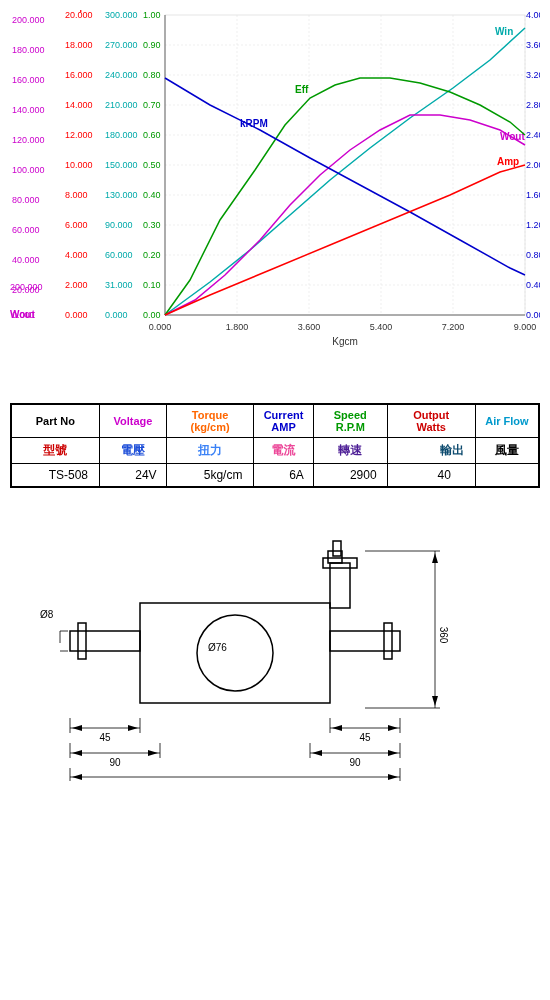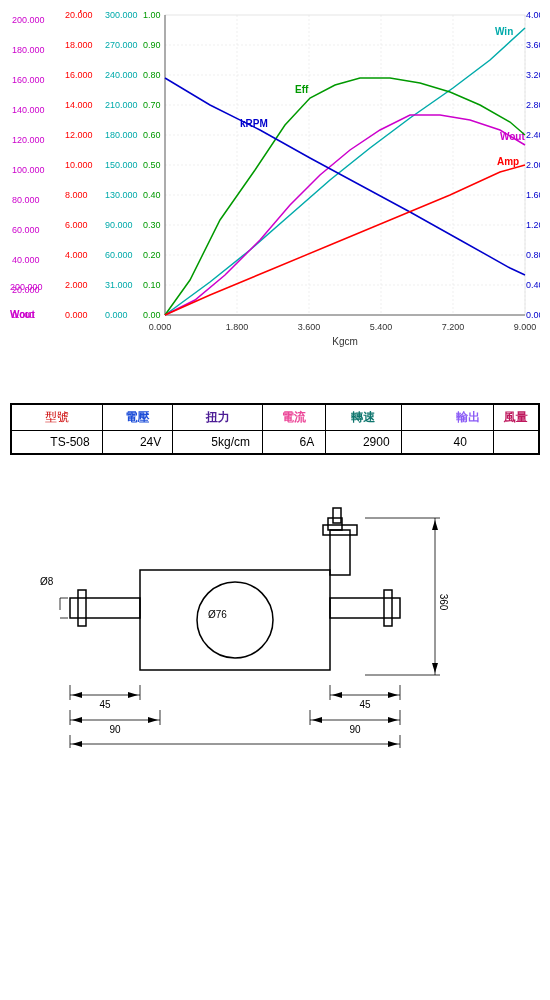--- a/index.html
+++ b/index.html
@@ -35,27 +35,27 @@
 
     .th-partno { color: #000; font-weight: bold; font-size: 11px; }
     .th-voltage { color: #cc00cc; font-weight: bold; font-size: 11px; }
     .th-torque { color: #ff6600; font-weight: bold; font-size: 11px; }
     .th-current { color: #0000cc; font-weight: bold; font-size: 11px; }
     .th-speed { color: #009900; font-weight: bold; font-size: 11px; }
     .th-output { color: #cc0000; font-weight: bold; font-size: 11px; }
     .th-airflow { color: #0099cc; font-weight: bold; font-size: 11px; }
 
     .td-chinese { font-weight: bold; font-size: 12px; }
-    .td-partno { color: #cc0000; font-weight: normal; margin-left: 12px; }
+    .td-partno { color: #cc0000; font-weight: bold; margin-left: 12px; }
     .td-voltage-ch { color: #1d4ed8; }
-    .td-torque-ch { color: #4c1d95; }
+    .td-torque-ch { color: #3b82f6; }
     .td-current-ch { color: #ec4899; }
-    .td-speed-ch { color: #0f766e; }
-    .td-output-ch { color: #8b5cf6; padding-left: 48px; }
-    .td-airflow-ch { color: #be185d; margin-top: 28px; }
+    .td-speed-ch { color: #4c1d95; }
+    .td-output-ch { color: #0c4a6e; padding-left: 48px; }
+    .td-airflow-ch { color: #000000; margin-top: 28px; }
 
     .data-row td { font-size: 12px; padding-left: 32px; }
 
     
     .diagram-section {
       padding: 10px;
       margin-top: 10px;
     }
 
     svg text {
@@ -187,20 +187,29 @@
     <polyline points="155,305 200,285 260,260 320,235 380,210 440,185 490,162 515,155" fill="none" stroke="#ff0000" stroke-width="1.5"></polyline>
 
     <text x="487" y="155" fill="#ff0000" font-size="10" font-weight="bold">Amp</text>
 
   </svg>
 </div>
 
 <div class="table-section">
   <table>
     <thead>
+      <tr>
+        <th class="th-partno">Part No</th>
+        <th class="th-voltage">Voltage</th>
+        <th class="th-torque">Torque<br>(kg/cm)</th>
+        <th class="th-current">Current<br>AMP</th>
+        <th class="th-speed">Speed<br>R.P.M</th>
+        <th class="th-output">Output<br>Watts</th>
+        <th class="th-airflow">Air  Flow</th>
+      </tr>
       <tr>
         <td class="td-chinese td-partno">型號</td>
         <td class="td-chinese td-voltage-ch">電壓</td>
         <td class="td-chinese td-torque-ch">扭力</td>
         <td class="td-chinese td-current-ch">電流</td>
         <td class="td-chinese td-speed-ch">轉速</td>
         <td class="td-chinese td-output-ch">輸出</td>
         <td class="td-chinese td-airflow-ch">風量</td>
       </tr>
     </thead>

